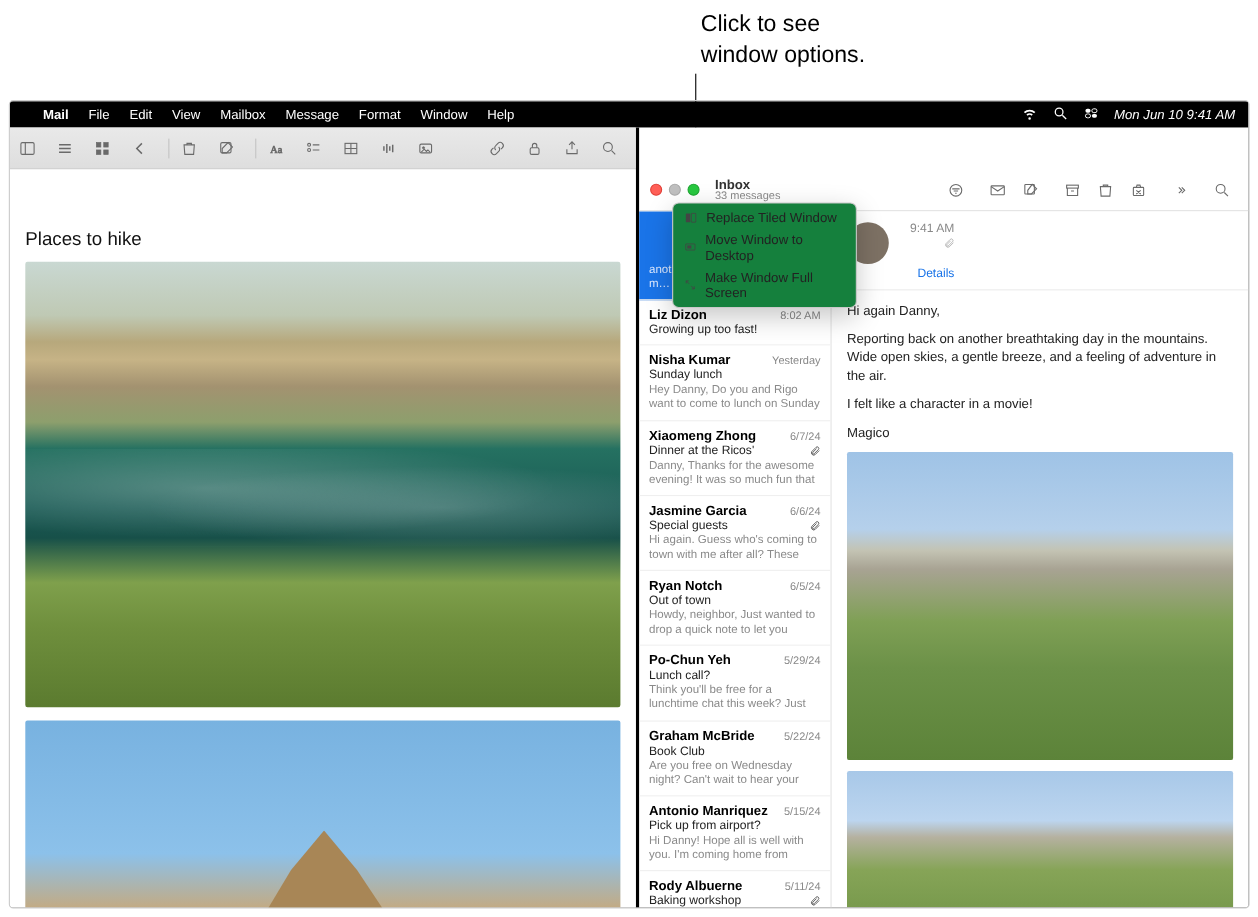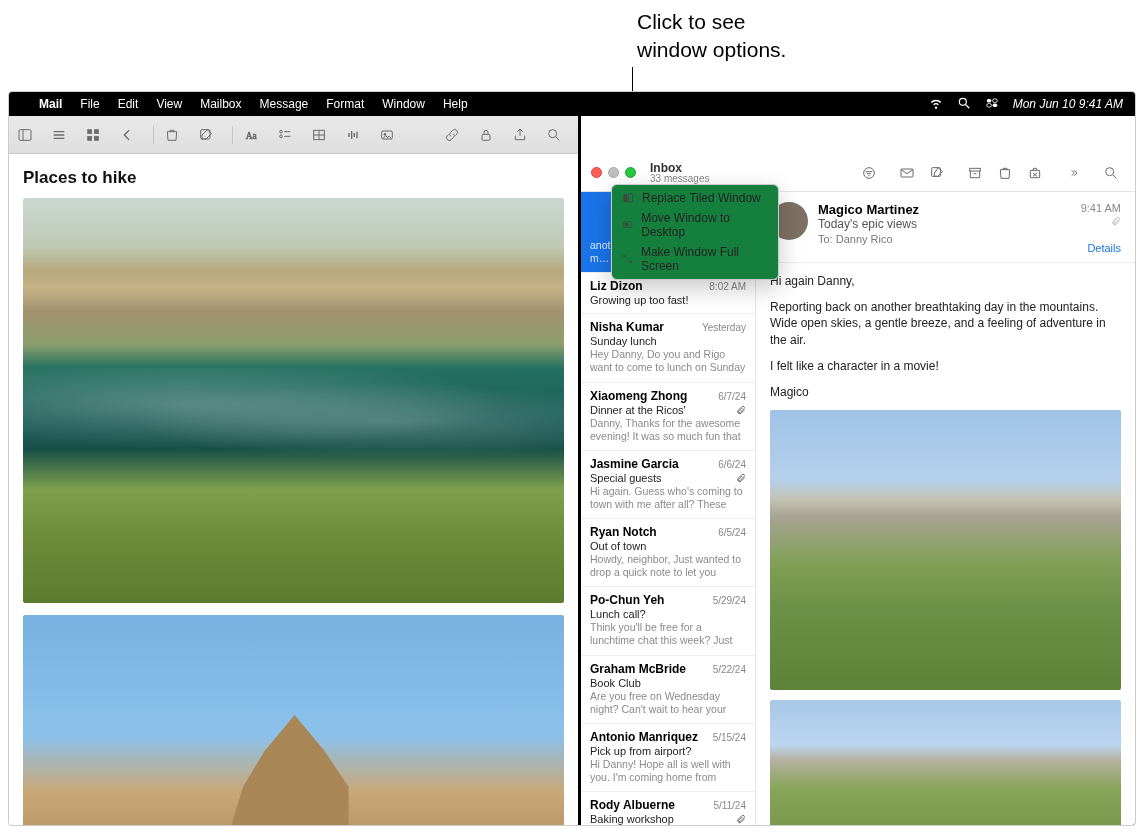--- a/index.html
+++ b/index.html
@@ -100,23 +100,24 @@
   .icon { width: 16px; height: 16px; fill: currentColor; stroke: currentColor; }
   
   .doc-body {
     flex: 1;
     background: #fff;
     overflow: hidden;
     padding: 14px 14px;
   }
   .doc-title {
     font-size: 17px;
-    font-weight: 700;
+    font-weight: 400;
     margin-bottom: 10px;
     color: #111;
+    margin-top: 40px;
   }
   .photo {
     width: 100%;
     border-radius: 2px;
     margin-bottom: 12px;
   }
   .landscape1 {
     height: 405px;
     background:
       linear-gradient(to bottom, #c9d8d2 0%, #bfc9b4 12%, #b7a87c 18%, #c6b386 22%, #a39270 28%, #8d9f6d 36%, #257161 42%, #1a5b55 55%, #175049 62%, #7fa04c 72%, #6f8f3d 82%, #5b7b2f 100%);
@@ -616,28 +617,20 @@
                   <path d="M21 11l-9 9a5 5 0 01-7-7l9-9a3.5 3.5 0 015 5l-9 9a2 2 0 01-3-3l8-8" fill="none" stroke="currentColor" stroke-width="1.5"></path>
                 </svg>
               </div>
       <div class="prev">Hello Bakers, We're very excited to have you all join us for our baking…</div>
             </div>
           </div>
 
         <div class="reader">
           <div class="reader-header">
             <div class="avatar"></div>
-            <div class="hdr-text">
-              <div class="from">Magico Martinez</div>
-              <div class="subj">Today's epic views</div>
-              <div class="to">
-                <span>To:</span>
-                <span>Danny Rico</span>
-              </div>
-            </div>
             <div class="hdr-right">
               <div>9:41 AM</div>
               <div style="margin-top:2px"><svg class="clip" viewBox="0 0 24 24">
                     <path d="M21 11l-9 9a5 5 0 01-7-7l9-9a3.5 3.5 0 015 5l-9 9a2 2 0 01-3-3l8-8" fill="none" stroke="#9a9a9a" stroke-width="1.5"></path>
                   </svg></div>
               <div class="details">Details</div>
             </div>
           </div>
           <div class="reader-body">
             <p>Hi again Danny,</p>

